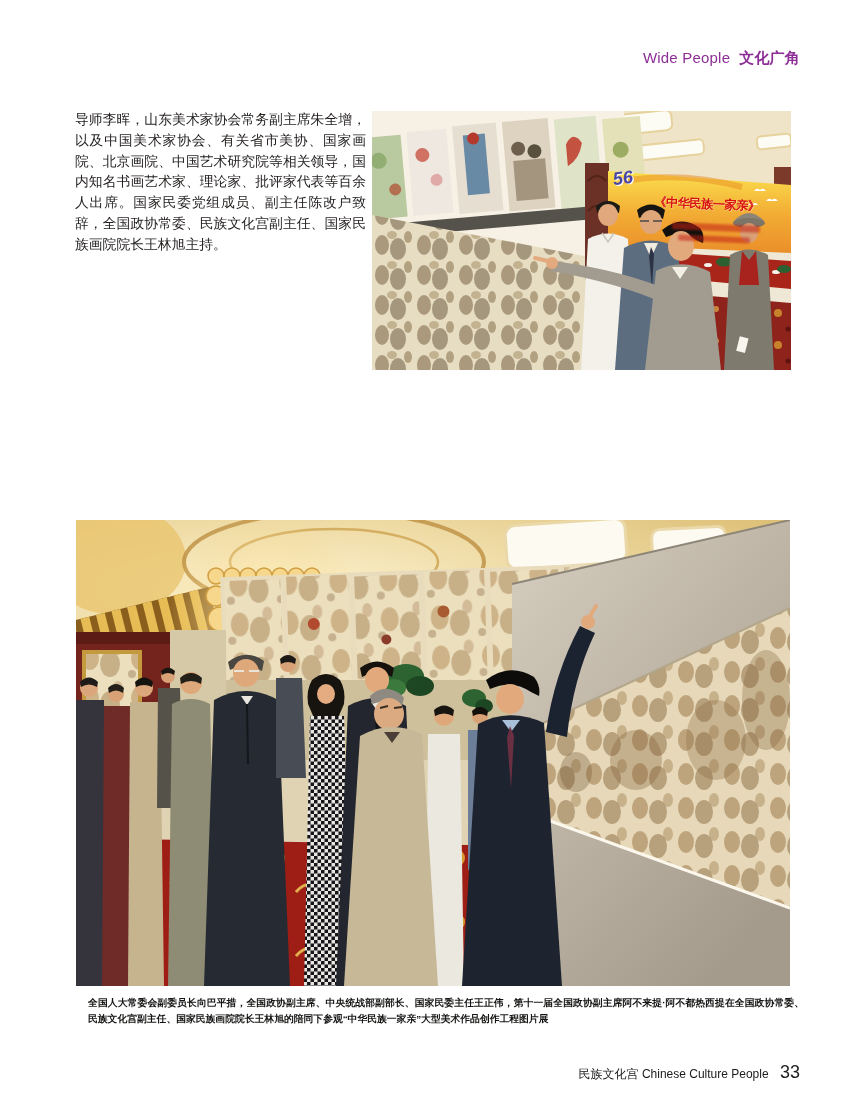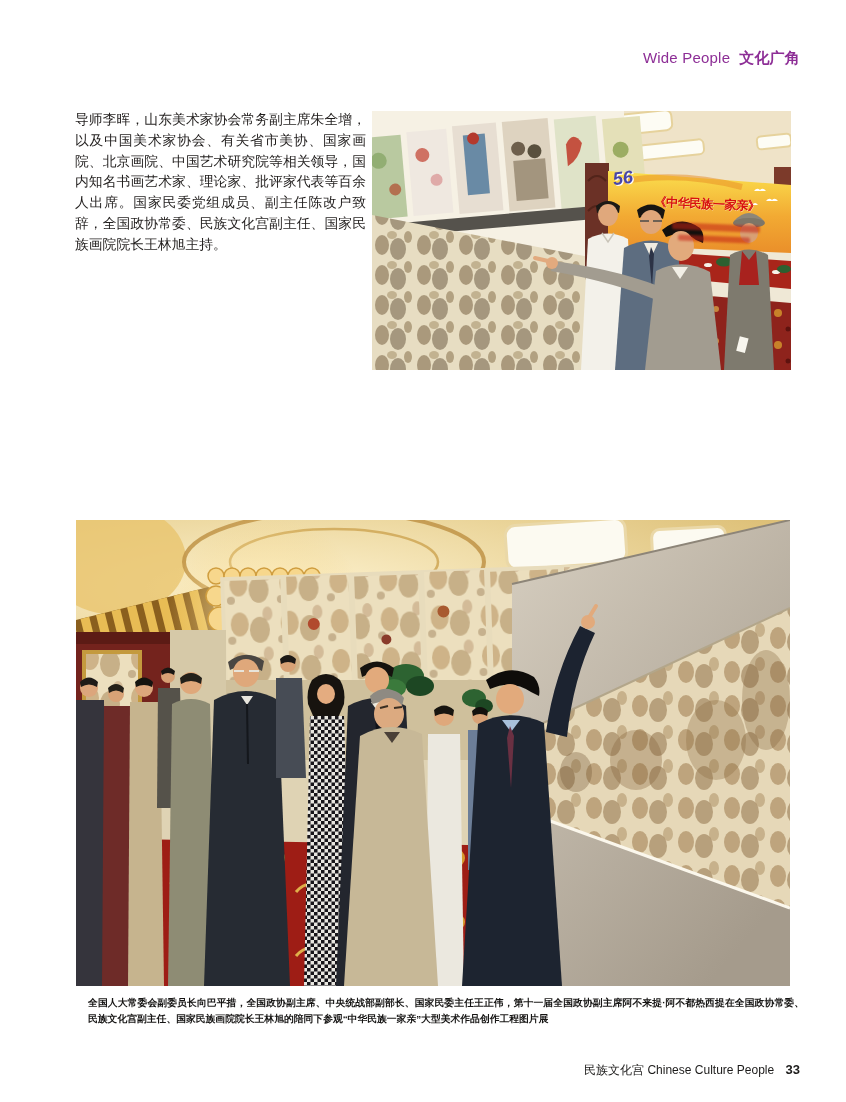--- a/index.html
+++ b/index.html
@@ -27,21 +27,21 @@
      color:#4746a8;transform:rotate(-8deg);text-shadow:1px 1px 0 #ffffff;}
   .banner-subline{position:absolute;background:rgba(195,32,20,.55);filter:blur(1px);border-radius:2px;}
   .subline-1{left:300px;top:113px;width:88px;height:7px;transform:rotate(2.5deg);}
   .subline-2{left:306px;top:125px;width:72px;height:6px;transform:rotate(2.5deg);}
   
   .caption{position:absolute;font-size:9.8px;font-weight:bold;line-height:15.6px;color:#151413;text-align:justify;}
   .caption-top{left:372px;top:379px;width:421px;}
   .caption-main{left:88px;top:995px;width:716px;}
   
   .footer{position:absolute;top:1062px;right:46px;font-size:12px;color:#1c1b1a;}
-  .footer .num{font-weight:bold;font-size:13px;margin-left:8px;}
+  .footer .num{font-weight:normal;font-size:18px;margin-left:8px;}
 </style>
 </head>
 <body>
 
 <div class="page">
 
   <div class="header">
     <span class="en">Wide People</span><span class="zh">文化广角</span>
   </div>
 

